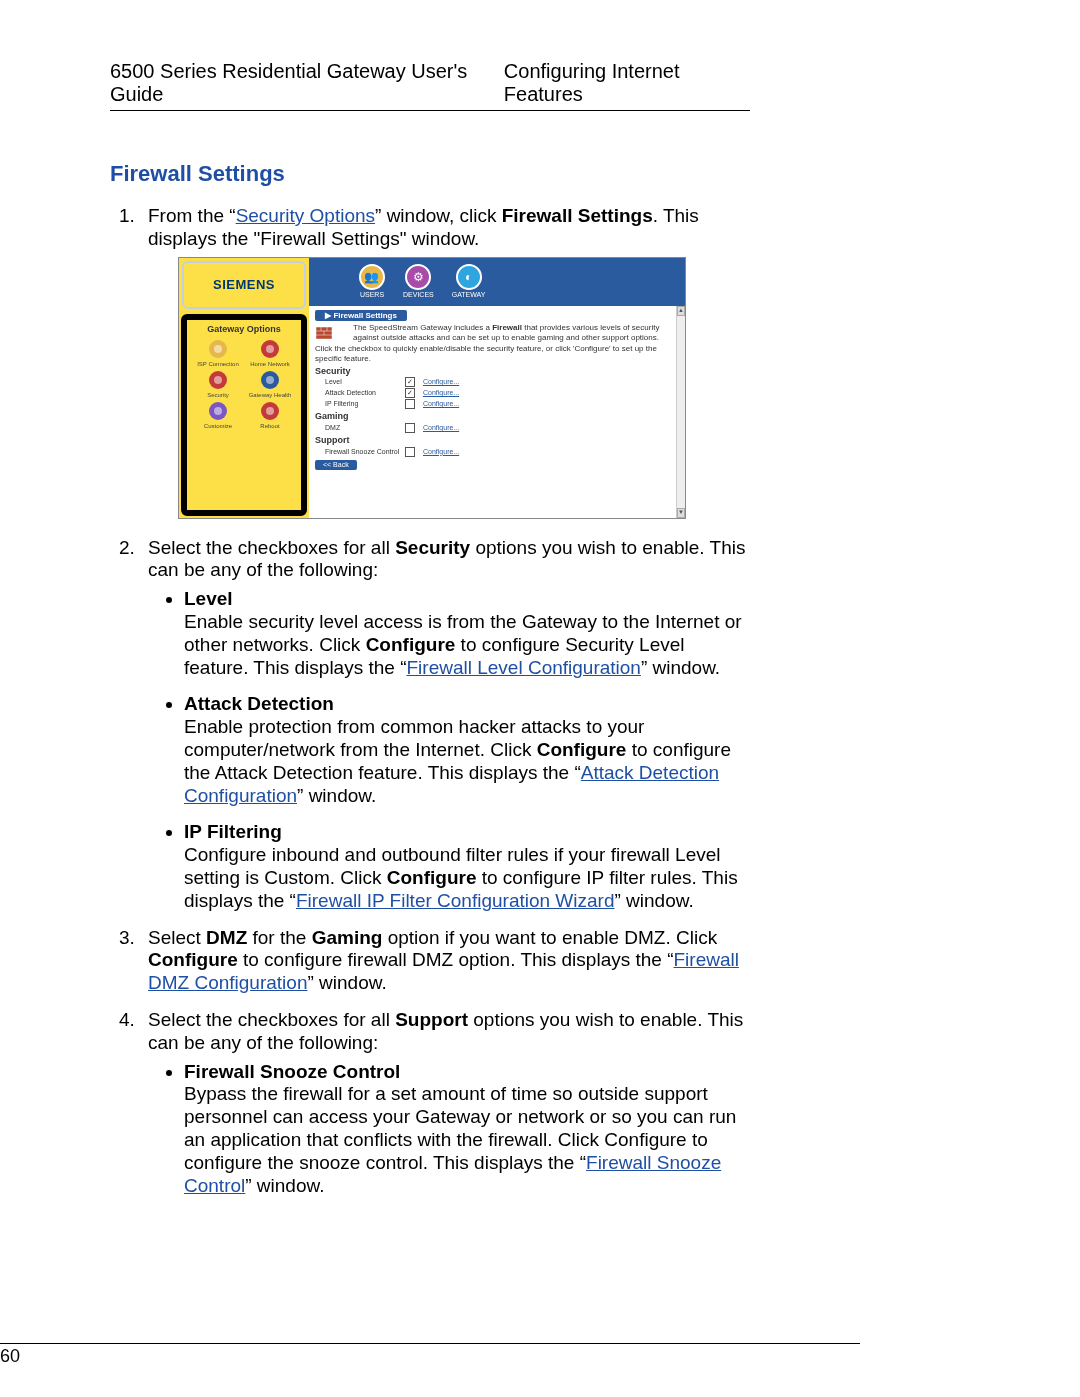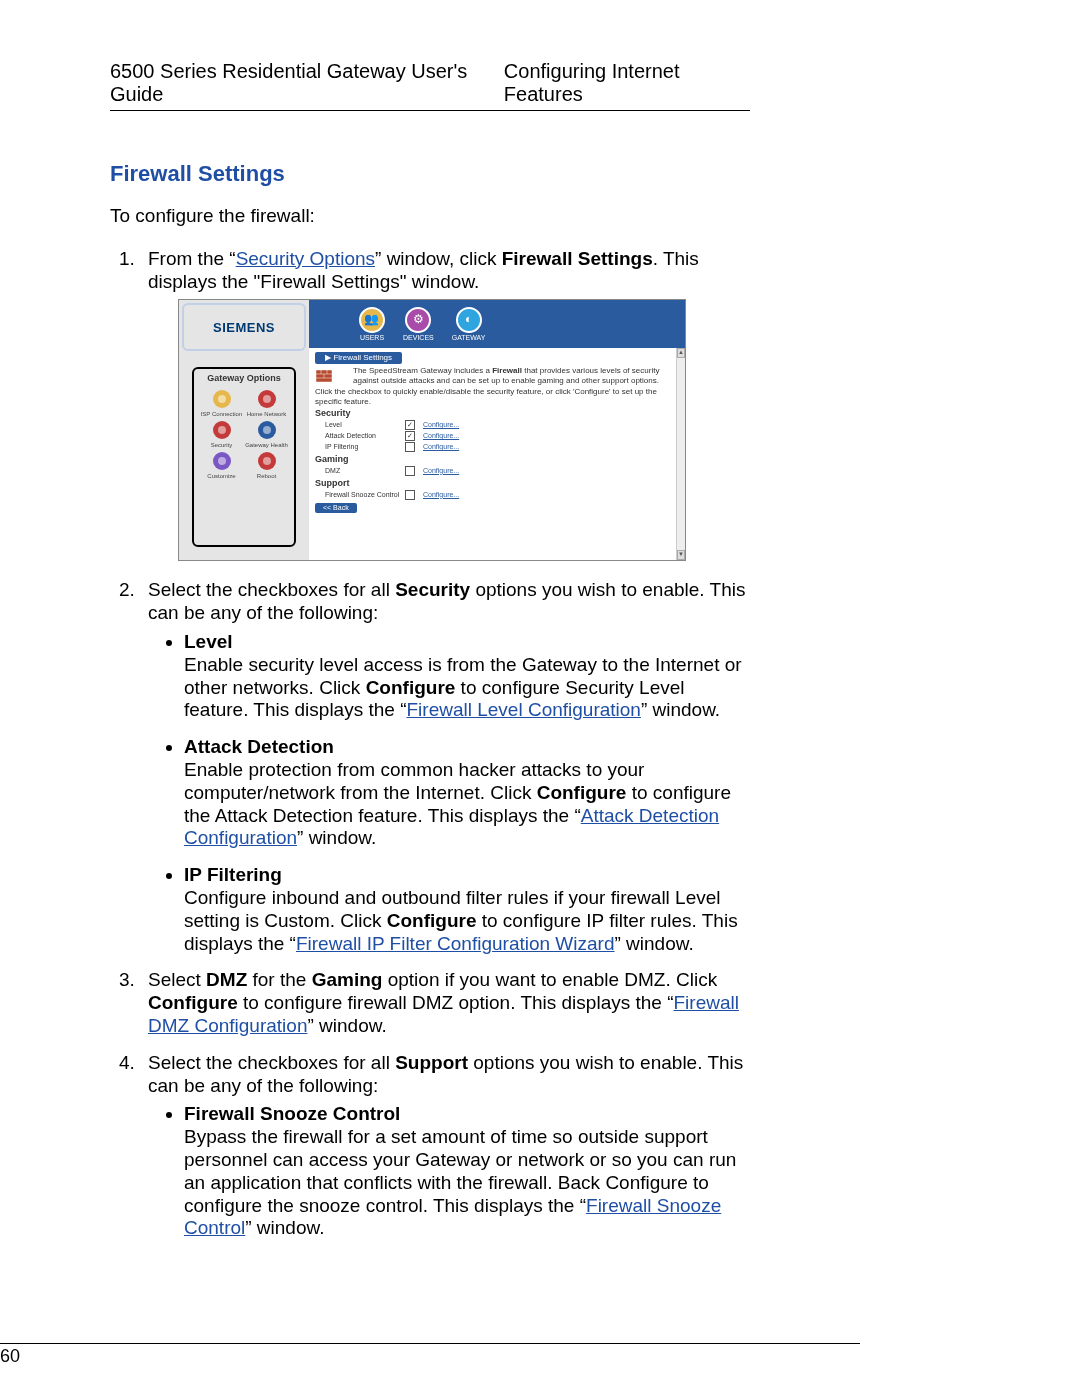--- a/index.html
+++ b/index.html
@@ -52,44 +52,44 @@
 
   
   .shot {
     width: 506px;
     height: 260px;
     border: 1px solid #888;
     margin: 6px 0 18px 30px;
     display: flex;
     font-size: 10px;
     overflow: hidden;
-    background: #e5e5e5;
+    background: #fde047;
   }
   .shot-left {
     width: 130px;
     display: flex;
     flex-direction: column;
   }
   .logo-box {
     height: 44px;
     border: 2px solid #c1d0e6;
     border-radius: 6px;
     margin: 3px;
     display: flex;
     align-items: center;
     justify-content: center;
     font-weight: bold;
     color: #003972;
     font-size: 13px;
     letter-spacing: 0.5px;
   }
   .opts-box {
-    border: 2px solid #000000;
+    border: 6px solid #000000;
     border-radius: 6px;
-    margin: 13px;
+    margin: 2px;
     flex: 1;
   }
   .opts-title {
     font-weight: bold;
     font-size: 9px;
     text-align: center;
     color: #333;
     padding: 4px 0 2px 0;
   }
   .ico-grid {
@@ -119,21 +119,21 @@
   .topico .circ {
     width: 22px; height: 22px; border-radius: 50%;
     border: 2px solid #fff; margin: 0 auto 1px auto;
     display: flex; align-items: center; justify-content: center;
     font-size: 12px;
   }
   .crumb {
     background: #2a5b9e;
     color: #fff;
     font-size: 8px;
-    font-weight: normal;
+    font-weight: bold;
     padding: 1px 10px;
     border-radius: 2px;
     display: inline-block;
     margin: 2px 12px 2px 0;
   }
   .shot-body {
     flex: 1;
     background: #fff;
     padding: 2px 6px;
     font-size: 8px;
@@ -188,21 +188,20 @@
 
 <div class="page">
 
   <div class="header-bar">
     <span>6500 Series Residential Gateway User's Guide</span>
     <span>Configuring Internet Features</span>
   </div>
 
   <h2 class="title">Firewall Settings</h2>
 
-  <p class="body">To configure the firewall:</p>
 
   <ol class="steps">
     <li>
       <span>From the “</span><a class="link">Security Options</a><span>” window, click </span><b>Firewall Settings</b><span>. This displays the "Firewall Settings" window.</span>
 
       
       <div class="shot">
         <div class="shot-left">
           <div class="logo-box">SIEMENS</div>
           <div class="opts-box">
@@ -320,20 +319,20 @@
 
     <li>
       <span>Select </span><b>DMZ</b><span> for the </span><b>Gaming</b><span> option if you want to enable DMZ. Click </span><b>Configure</b><span> to configure firewall DMZ option. This displays the “</span><a class="link">Firewall DMZ Configuration</a><span>” window.</span>
     </li>
 
     <li>
       <span>Select the checkboxes for all </span><b>Support</b><span> options you wish to enable. This can be any of the following:</span>
       <ul class="bullets">
         <li>
           <b>Firewall Snooze Control</b><br>
-          <span>Bypass the firewall for a set amount of time so outside support personnel can access your Gateway or network or so you can run an application that conflicts with the firewall. Back Configure to configure the snooze control. This displays the “</span><a class="link">Firewall Snooze Control</a><span>” window.</span>
+          <span>Bypass the firewall for a set amount of time so outside support personnel can access your Gateway or network or so you can run an application that conflicts with the firewall. Click Configure to configure the snooze control. This displays the “</span><a class="link">Firewall Snooze Control</a><span>” window.</span>
         </li>
       </ul>
     </li>
   </ol>
 
   <div class="pagenum">60</div>
 </div>
 
 </body></html>

